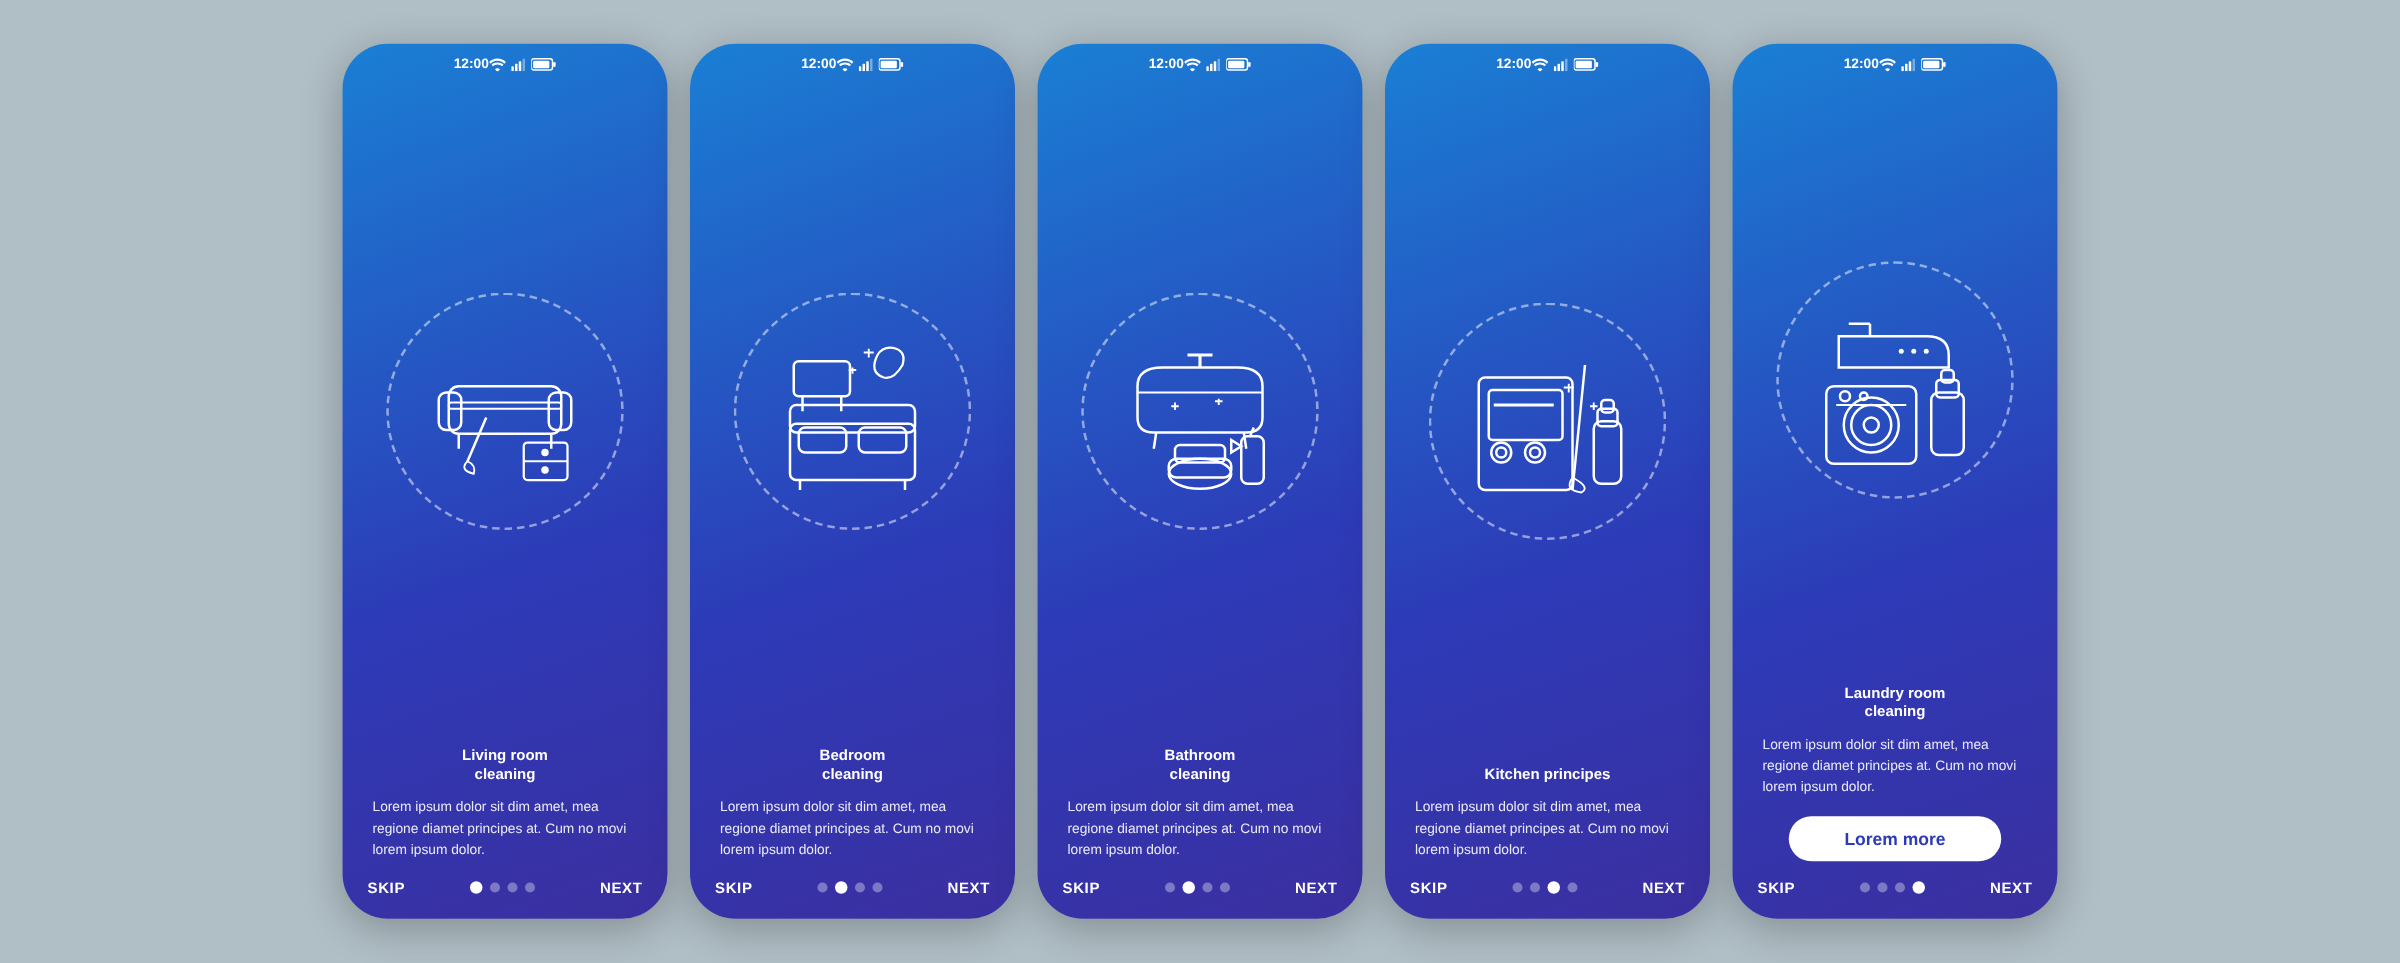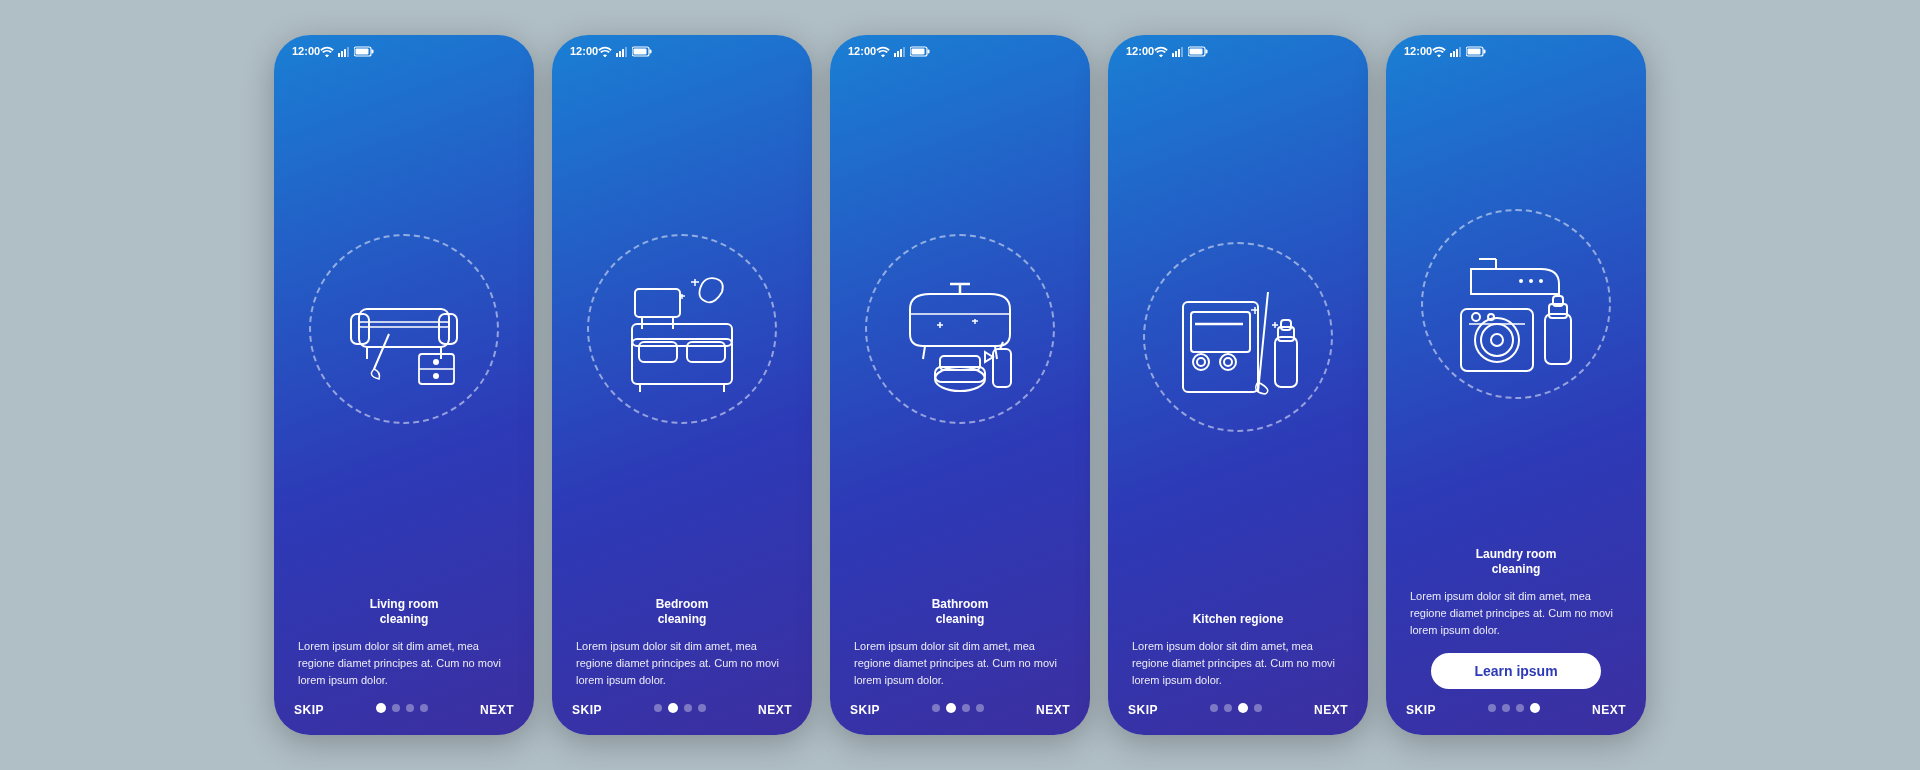--- a/index.html
+++ b/index.html
@@ -29,21 +29,21 @@
       overflow: hidden;
       position: relative;
       box-shadow: 0 8px 32px rgba(0,0,0,0.25);
       background: linear-gradient(160deg, #1a7fd4 0%, #2d3ab7 60%, #3b2fa0 100%);
       display: flex;
       flex-direction: column;
     }
 
     .status-bar {
       display: flex;
-      justify-content: flex-start;
+      justify-content: center;
       align-items: center;
       padding: 10px 18px 4px 18px;
       flex-shrink: 0;
     }
 
     .status-time {
       color: white;
       font-size: 11px;
       font-weight: 600;
     }
@@ -113,21 +113,21 @@
       padding: 10px 32px;
       font-size: 14px;
       font-weight: 600;
       cursor: pointer;
       width: 80%;
       text-align: center;
     }
 
     .bottom-nav {
       display: flex;
-      align-items: flex-start;
+      align-items: center;
       justify-content: space-between;
       padding: 14px 20px 18px 20px;
       flex-shrink: 0;
     }
 
     .nav-btn {
       color: white;
       font-size: 12px;
       font-weight: 600;
       letter-spacing: 0.5px;
@@ -387,21 +387,21 @@
           <rect x="118" y="58" width="10" height="10" rx="3"></rect>
 
           <line x1="92" y1="45" x2="92" y2="52" stroke="white" stroke-width="1.5"></line>
           <line x1="88" y1="48" x2="96" y2="48" stroke="white" stroke-width="1.5"></line>
           <line x1="112" y1="60" x2="112" y2="66" stroke="white" stroke-width="1.5"></line>
           <line x1="109" y1="63" x2="115" y2="63" stroke="white" stroke-width="1.5"></line>
         </svg>
       </div>
     </div>
     <div class="content-area">
-      <div class="card-title">Kitchen regione</div>
+      <div class="card-title">Kitchen principes</div>
       <div class="card-body">Lorem ipsum dolor sit dim amet, mea regione diamet principes at. Cum no movi lorem ipsum dolor.</div>
     </div>
     <div class="bottom-nav">
       <span class="nav-btn">SKIP</span>
       <div class="dots">
         <span class="dot"></span>
         <span class="dot"></span>
         <span class="dot active"></span>
         <span class="dot"></span>
       </div>
@@ -452,21 +452,21 @@
 
           <rect x="104" y="85" width="26" height="50" rx="6"></rect>
           <rect x="108" y="75" width="18" height="14" rx="3"></rect>
           <rect x="112" y="67" width="10" height="10" rx="3"></rect>
         </svg>
       </div>
     </div>
     <div class="content-area">
       <div class="card-title">Laundry room<br>cleaning</div>
       <div class="card-body">Lorem ipsum dolor sit dim amet, mea regione diamet principes at. Cum no movi lorem ipsum dolor.</div>
-      <button class="learn-more-btn">Learn ipsum</button>
+      <button class="learn-more-btn">Lorem more</button>
     </div>
     <div class="bottom-nav">
       <span class="nav-btn">SKIP</span>
       <div class="dots">
         <span class="dot"></span>
         <span class="dot"></span>
         <span class="dot"></span>
         <span class="dot active"></span>
       </div>
       <span class="nav-btn">NEXT</span>

